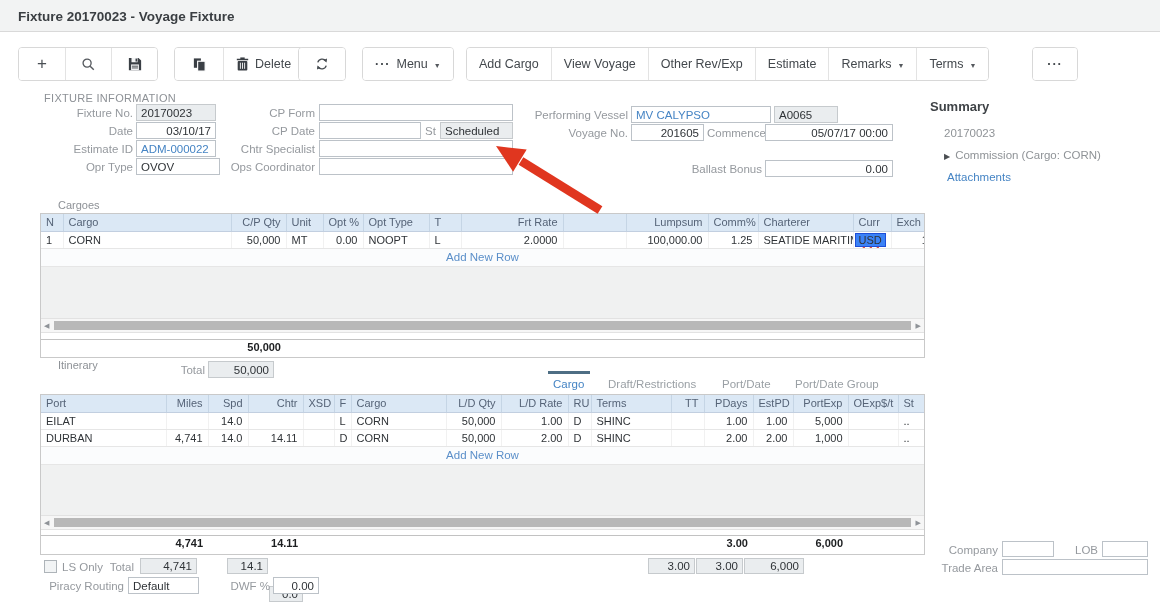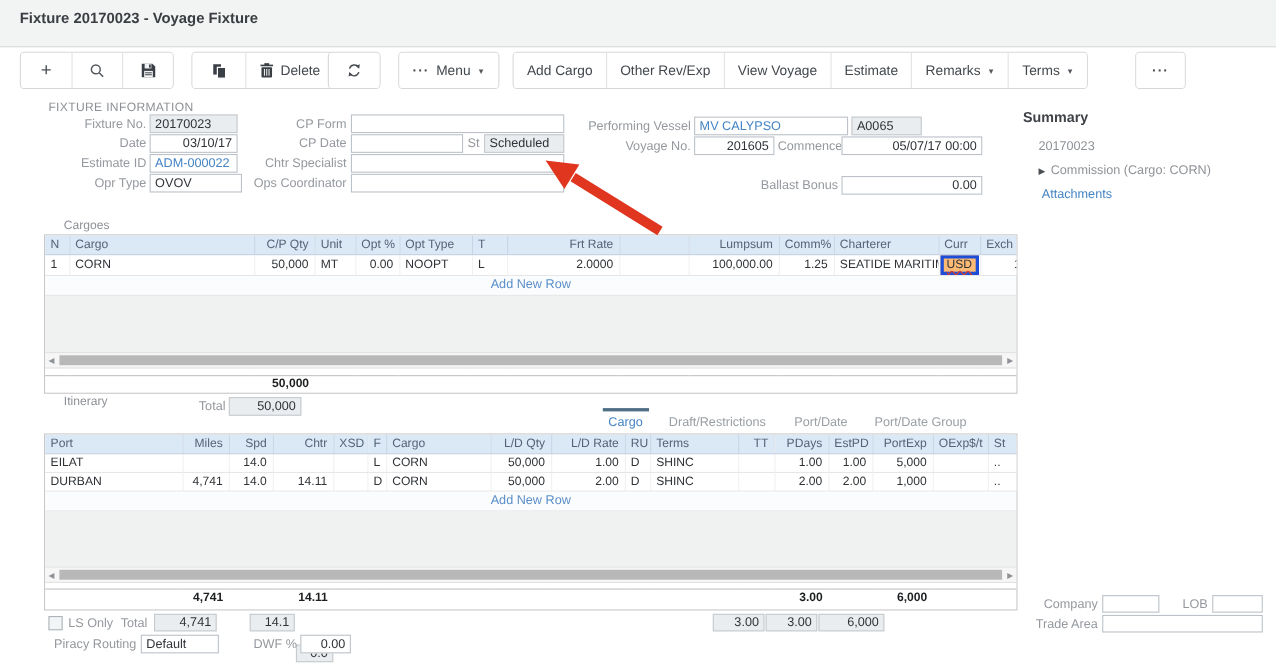--- a/index.html
+++ b/index.html
@@ -1,18 +1,18 @@
 <!DOCTYPE html>
 <html><head>
 <meta charset="utf-8">
 <style>
   html,body{margin:0;padding:0;background:#fff;}
   body{width:1160px;height:604px;overflow:hidden;font-family:"Liberation Sans",sans-serif;position:relative;}
   
-  .titlebar{position:absolute;left:0;top:0;width:1160px;height:43px;background:#f2f3f3;border-bottom:1px solid #d9d9d9;box-sizing:border-box;}
+  .titlebar{position:absolute;left:0;top:0;width:1160px;height:32px;background:#f2f3f3;border-bottom:1px solid #d9d9d9;box-sizing:border-box;}
   .titlebar .t{position:absolute;left:18px;top:9px;font-size:13.5px;font-weight:bold;color:#3a3e42;}
   
   .btngrp{position:absolute;top:47px;height:34px;display:flex;border:1px solid #d8d8d8;border-radius:4px;background:#fff;overflow:hidden;box-sizing:border-box;}
   .tbtn{display:flex;align-items:center;justify-content:center;gap:6px;padding:0 12px;font-size:12.5px;color:#43484d;background:#fff;border:none;border-left:1px solid #e3e3e3;cursor:pointer;white-space:nowrap;height:100%;box-sizing:border-box;}
   .tbtn:first-child{border-left:none;}
   .plusg{font-size:17px;color:#4a4f54;font-weight:normal;}
   .dots{letter-spacing:1px;color:#43484d;font-weight:bold;}
   .caret{font-size:7px;color:#55595e;position:relative;top:1px;}
   
   .lbl{position:absolute;color:#95999e;font-size:11.5px;white-space:nowrap;}
@@ -31,21 +31,21 @@
   .addrow{height:17px;line-height:17px;text-align:center;color:#5b8fc9;font-size:11.5px;background:#fbfcfd;border-bottom:1px solid #e6e6e6;cursor:pointer;}
   .filler{background:#f0f1f1;}
   .hscroll{position:relative;height:15px;background:#f6f6f6;border-top:1px solid #e2e2e2;border-bottom:1px solid #e2e2e2;box-sizing:border-box;}
   .hscroll .thumb{position:absolute;left:13px;right:13px;top:2px;height:9px;background:#b8b8b8;}
   .hscroll .sa{position:absolute;top:3px;font-size:7px;color:#8f9398;}
   .gap{height:6px;background:#fff;}
   table.tot{border-collapse:collapse;table-layout:fixed;border-top:1px solid #c2c2c2;}
   .tot td{font-size:11px;font-weight:bold;color:#1c1e20;padding:0 5px;height:16px;white-space:nowrap;overflow:hidden;box-sizing:border-box;}
   .tot .num{text-align:right;}
   
-  .sel{display:inline-block;border:3px solid #1d4ed8;padding:0 3px;margin-left:-4px;background:#fdba74;}
+  .sel{display:inline-block;border:1px solid #1d4ed8;padding:0 3px;margin-left:-4px;background:#3b82f6;}
   .misspell{text-decoration:underline wavy #d23f31;text-underline-offset:2px;}
   
   .tab{position:absolute;font-size:11.5px;color:#9aa0a5;cursor:pointer;white-space:nowrap;}
   .tab.active{color:#4584c4;}
   .tabbar{position:absolute;height:3px;background:#4e6e84;}
   
   .sum-title{position:absolute;font-size:13px;font-weight:bold;color:#3f4347;}
   .sum-txt{position:absolute;font-size:11.5px;color:#8f9397;white-space:nowrap;}
   .sum-link{position:absolute;font-size:11.5px;color:#4584c4;cursor:pointer;}
   .exp{font-size:8px;color:#4a4e52;margin-right:5px;}
@@ -126,22 +126,22 @@
 <div class="btngrp" style="left:362px;">
   <button class="tbtn">
       <span class="dots icon">···</span>
       <span>Menu</span>
       <span class="caret icon">▼</span>
     </button>
 </div>
 
 <div class="btngrp" style="left:466px;">
   <button class="tbtn">Add Cargo</button>
+  <button class="tbtn">View Voyage</button>
   <button class="tbtn">Other Rev/Exp</button>
-  <button class="tbtn">View Voyage</button>
   <button class="tbtn">Estimate</button>
   <button class="tbtn">
       <span>Remarks</span>
       <span class="caret icon">▼</span>
     </button>
   <button class="tbtn">
       <span>Terms</span>
       <span class="caret icon">▼</span>
     </button>
 </div>

